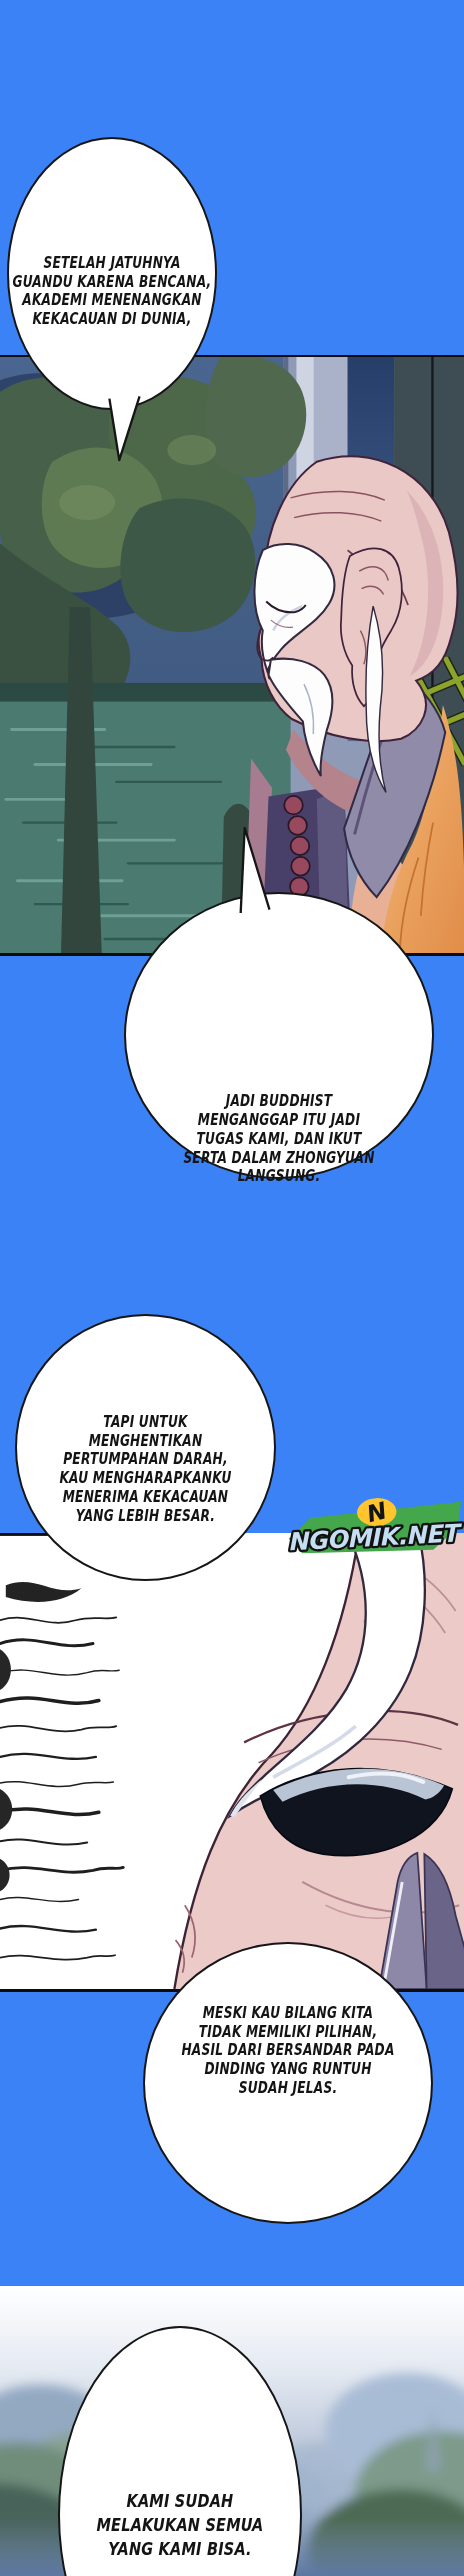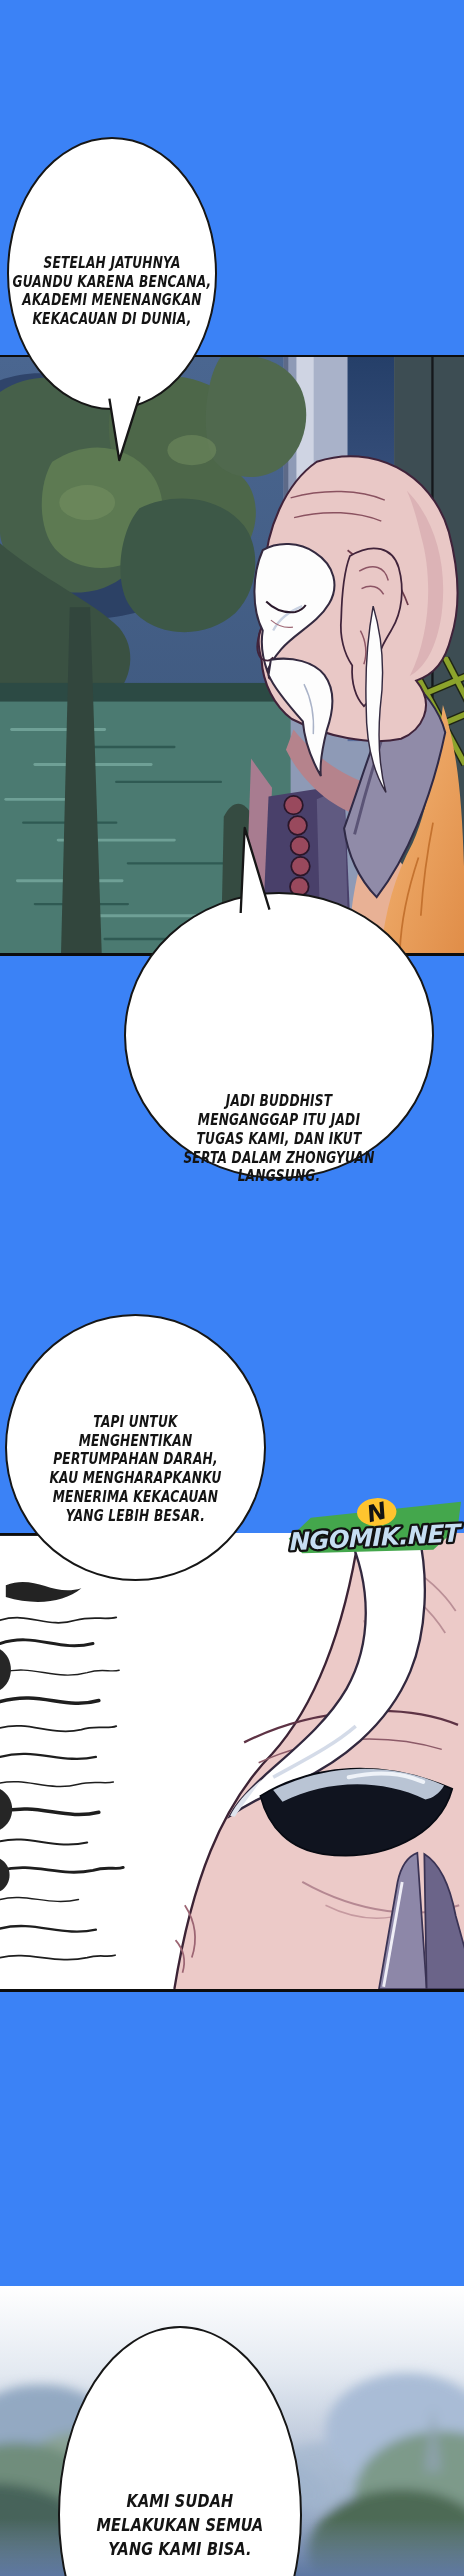--- a/index.html
+++ b/index.html
@@ -264,29 +264,36 @@
 MENGANGGAP ITU JADI
 TUGAS KAMI, DAN IKUT
 SERTA DALAM ZHONGYUAN
 LANGSUNG.</span>
   </div>
   <svg class="tail" style="left:228px;top:824px;" width="53" height="94" viewBox="0 0 92 162">
     <polygon points="29,6 22,154 72,148" fill="#ffffff"></polygon>
     <path d="M22,154 L29,6 L72,148" stroke="#161616" stroke-width="4" fill="none" stroke-linejoin="round"></path>
   </svg>
 
-  <div class="bubble" style="left:5px;top:1314px;width:261px;height:267px;">
+  <div class="bubble" style="left:15px;top:1314px;width:261px;height:267px;">
     <span class="btxt pt60">TAPI UNTUK
 MENGHENTIKAN
 PERTUMPAHAN DARAH,
 KAU MENGHARAPKANKU
 MENERIMA KEKACAUAN
 YANG LEBIH BESAR.</span>
   </div>
 
+  <div class="bubble" style="left:143px;top:1942px;width:290px;height:282px;">
+    <span class="btxt pb90">MESKI KAU BILANG KITA
+TIDAK MEMILIKI PILIHAN,
+HASIL DARI BERSANDAR PADA
+DINDING YANG RUNTUH
+SUDAH JELAS.</span>
+  </div>
 
   <div class="bubble" style="left:58px;top:2326px;width:244px;height:378px;">
     <span class="btxt btxt-big pt30">KAMI SUDAH
 MELAKUKAN SEMUA
 YANG KAMI BISA.</span>
   </div>
 
   <div id="watermark">
     <svg viewBox="0 0 312 112">
       <g transform="rotate(-3 156 56)">

